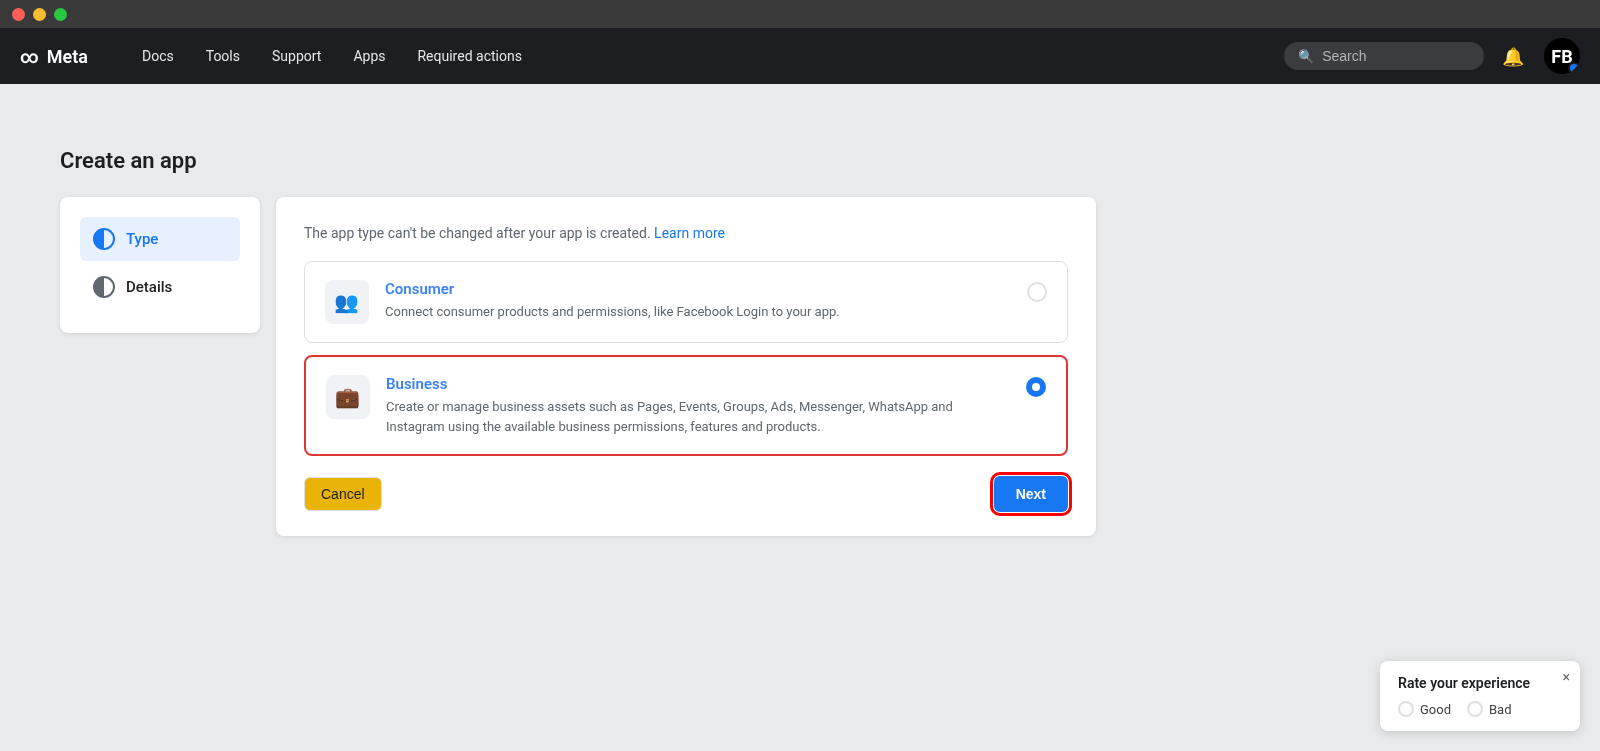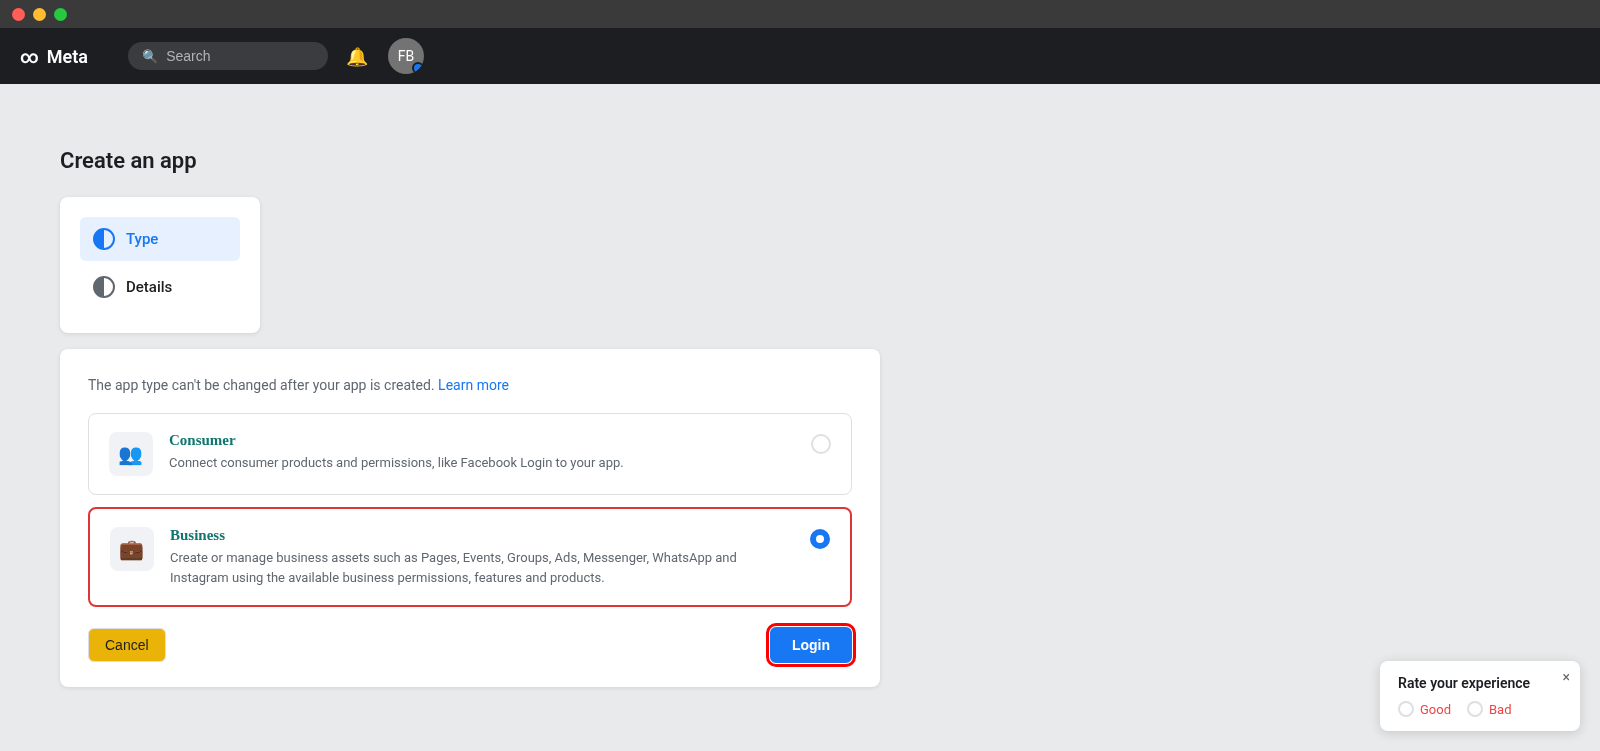--- a/index.html
+++ b/index.html
@@ -96,24 +96,24 @@
       height: 36px;
       border-radius: 50%;
       display: flex;
       align-items: center;
       justify-content: center;
       cursor: pointer;
       color: #b0b3b8;
       font-size: 18px;
     }
     .avatar-icon {
-      background: #737373;
+      background: #000000;
       color: white;
-      font-size: 14px;
-      font-weight: normal;
+      font-size: 18px;
+      font-weight: bold;
       overflow: hidden;
       position: relative;
     }
     .avatar-badge {
       position: absolute;
       bottom: 0;
       right: 0;
       width: 12px;
       height: 12px;
       background: #1877f2;
@@ -130,21 +130,20 @@
     .page-title {
       font-size: 22px;
       font-weight: 600;
       color: #1c1e21;
       margin-bottom: 24px;
     }
     .create-app-container {
       display: flex;
       gap: 16px;
       align-items: flex-start;
-      flex-direction: column;
     }
 
     
     .steps-panel {
       background: white;
       border-radius: 8px;
       padding: 20px;
       width: 200px;
       box-shadow: 0 1px 4px rgba(0,0,0,0.1);
     }
@@ -222,23 +221,22 @@
       align-items: center;
       justify-content: center;
       font-size: 20px;
       flex-shrink: 0;
       color: #1c1e21;
     }
     .app-type-info { flex: 1; }
     .app-type-name {
       font-size: 15px;
       font-weight: 600;
-      color: #0f766e;
+      color: #3b82f6;
       margin-bottom: 4px;
-      font-family: Liberation Serif, serif;
     }
     .app-type-desc {
       font-size: 13px;
       color: #606770;
       line-height: 1.5;
     }
     .radio-btn {
       width: 20px;
       height: 20px;
       border-radius: 50%;
@@ -319,21 +317,21 @@
     .rate-options {
       display: flex;
       gap: 16px;
       align-items: center;
     }
     .rate-option {
       display: flex;
       align-items: center;
       gap: 6px;
       font-size: 13px;
-      color: #ef4444;
+      color: #404040;
       cursor: pointer;
     }
     .rate-radio {
       width: 16px;
       height: 16px;
       border-radius: 50%;
       border: 2px solid #dddfe2;
     }
 
     
@@ -360,20 +358,27 @@
   <div class="titlebar-btn btn-close"></div>
   <div class="titlebar-btn btn-min"></div>
   <div class="titlebar-btn btn-max"></div>
 </div>
 
 <nav class="navbar">
   <div class="navbar-logo">
     <span>∞</span>
     <span>Meta</span>
   </div>
+  <div class="navbar-links">
+    <a class="nav-link">Docs</a>
+    <a class="nav-link">Tools</a>
+    <a class="nav-link">Support</a>
+    <a class="nav-link">Apps</a>
+    <a class="nav-link">Required actions</a>
+  </div>
   <div class="navbar-right">
     <div class="search-box">
       <span class="search-icon-svg">🔍</span>
       <input class="search-input" type="text" placeholder="Search" style="">
     </div>
     <div class="bell-icon">
       🔔
     </div>
     <div class="avatar-icon">
       FB
@@ -425,21 +430,21 @@
         </div>
         <div class="app-type-info">
           <div class="app-type-name">Business</div>
           <div class="app-type-desc">Create or manage business assets such as Pages, Events, Groups, Ads, Messenger, WhatsApp and Instagram using the available business permissions, features and products.</div>
         </div>
         <div class="radio-btn checked"></div>
       </div>
 
       <div class="action-row">
         <button class="cancel-btn">Cancel</button>
-        <button class="next-btn">Login</button>
+        <button class="next-btn">Next</button>
       </div>
     </div>
   </div>
 </div>
 
 <div class="rate-popup">
   <span class="rate-close">×</span>
   <div class="rate-title">Rate your experience</div>
   <div class="rate-options">
     <div class="rate-option">

